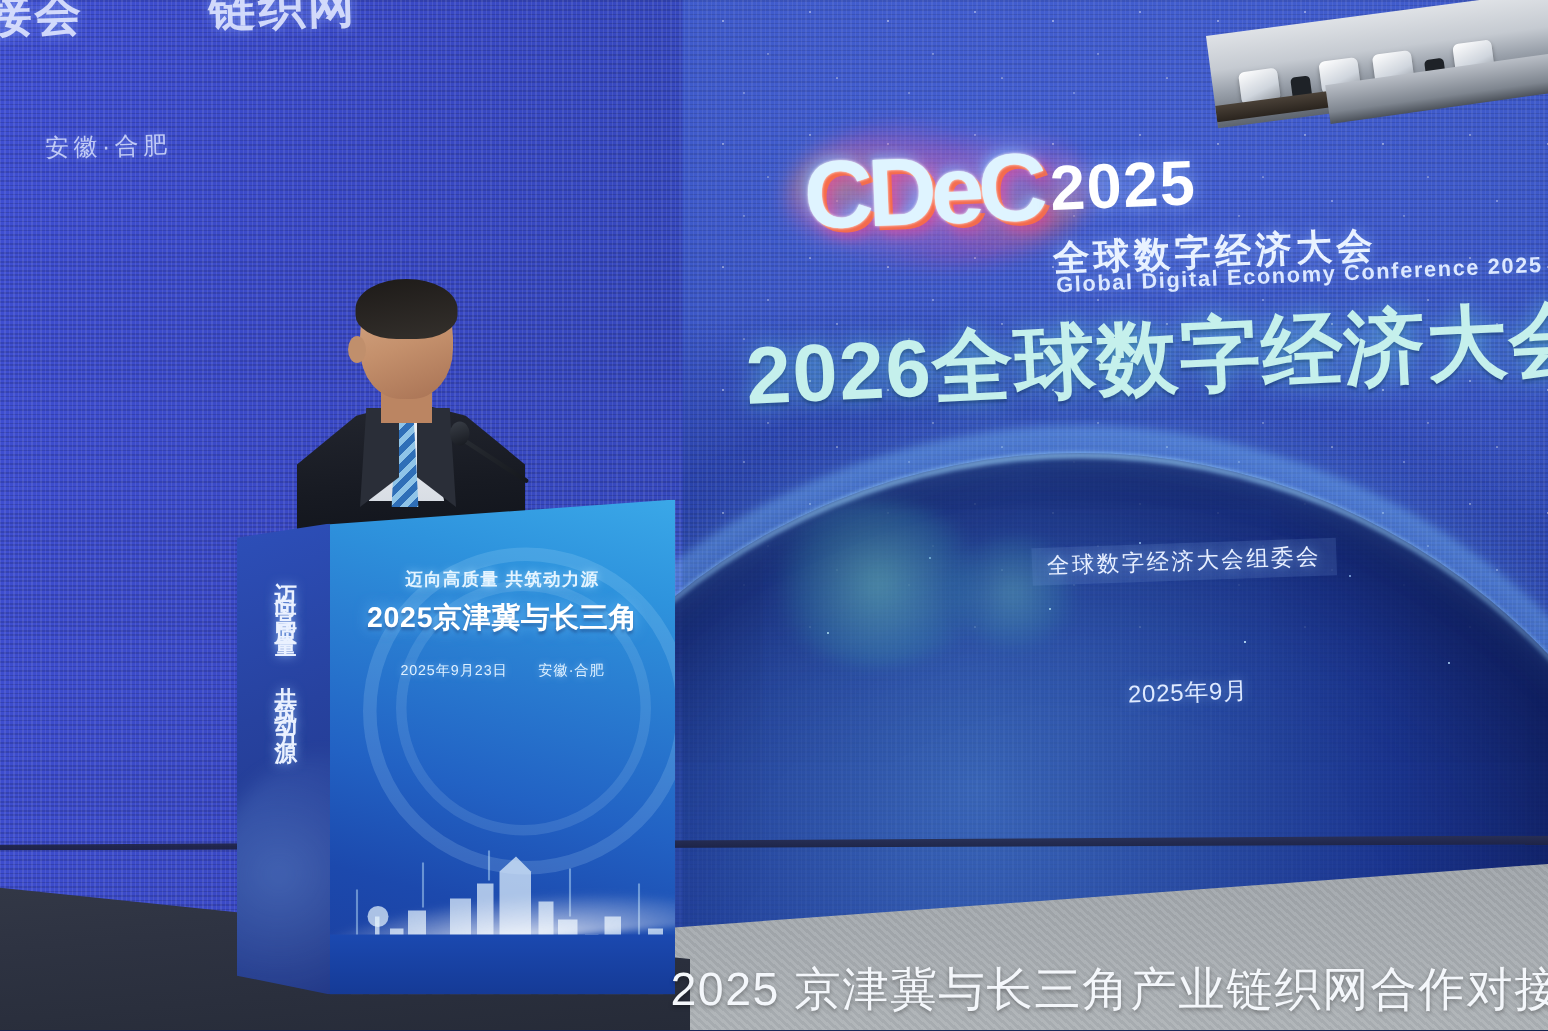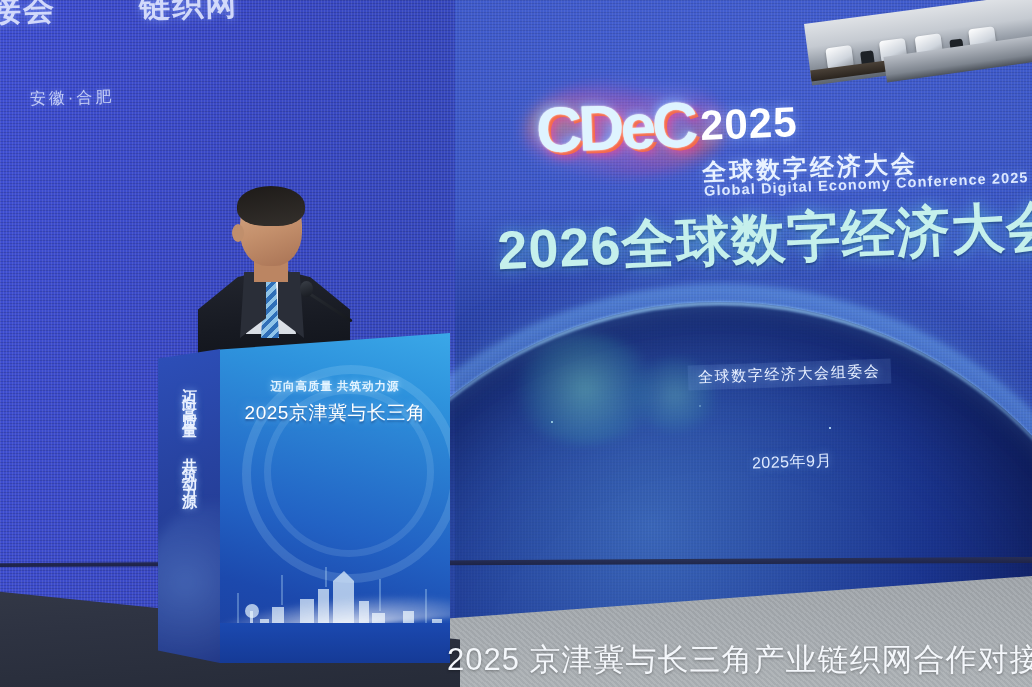--- a/index.html
+++ b/index.html
@@ -253,21 +253,21 @@
   .ring.r1{left:22px;top:32px;width:200px;height:200px;border-color:rgba(200,235,255,.16);}
   .ring.r2{left:44px;top:54px;width:156px;height:156px;border-width:7px;border-color:rgba(210,240,255,.13);}
   .podium-kv{
     position:absolute;left:0;right:0;top:46px;text-align:center;
   }
   .kv-top{
     color:#e4f4ff;font-size:11.5px;font-weight:700;letter-spacing:1px;
     text-shadow:0 0 6px rgba(160,220,255,.8);
   }
   .kv-main{
-    margin-top:6px;color:#ffffff;font-size:19px;font-weight:400;letter-spacing:.5px;line-height:1.32;
+    margin-top:6px;color:#ffffff;font-size:19px;font-weight:700;letter-spacing:.5px;line-height:1.32;
     text-shadow:0 0 10px rgba(120,200,255,.85), 0 2px 2px rgba(8,30,90,.45);
   }
   .kv-date{
     margin-top:16px;color:#dff0ff;font-size:9.5px;letter-spacing:.6px;
     text-shadow:0 0 5px rgba(150,210,255,.7);
   }
   .kv-date .sep{display:inline-block;width:14px;}
   .skyline{
     position:absolute;left:0;bottom:0;width:230px;height:110px;
   }
@@ -420,20 +420,25 @@
       <div class="side-vert">迈向高质量 共筑动力源</div>
     </div>
     <div class="podium-face">
       <div class="ring r1"></div>
       <div class="ring r2"></div>
 
       <div class="podium-kv">
         <div class="kv-top">迈向高质量  共筑动力源</div>
         <div class="kv-main">
           <div>2025京津冀与长三角</div>
+        </div>
+        <div class="kv-date">
+          <span>2025年9月23日</span>
+          <span class="sep"></span>
+          <span>安徽·合肥</span>
         </div>
       </div>
 
       <div class="skyline">
         <svg width="230" height="110" viewBox="0 0 230 110" style="position:absolute;left:0;bottom:0;">
           <g fill="rgba(232,246,255,.70)">
             <rect x="40" y="66" width="9" height="44"></rect>
             <rect x="52" y="54" width="12" height="56"></rect>
             <rect x="68" y="74" width="8" height="36"></rect>
             <rect x="80" y="46" width="14" height="64"></rect>

